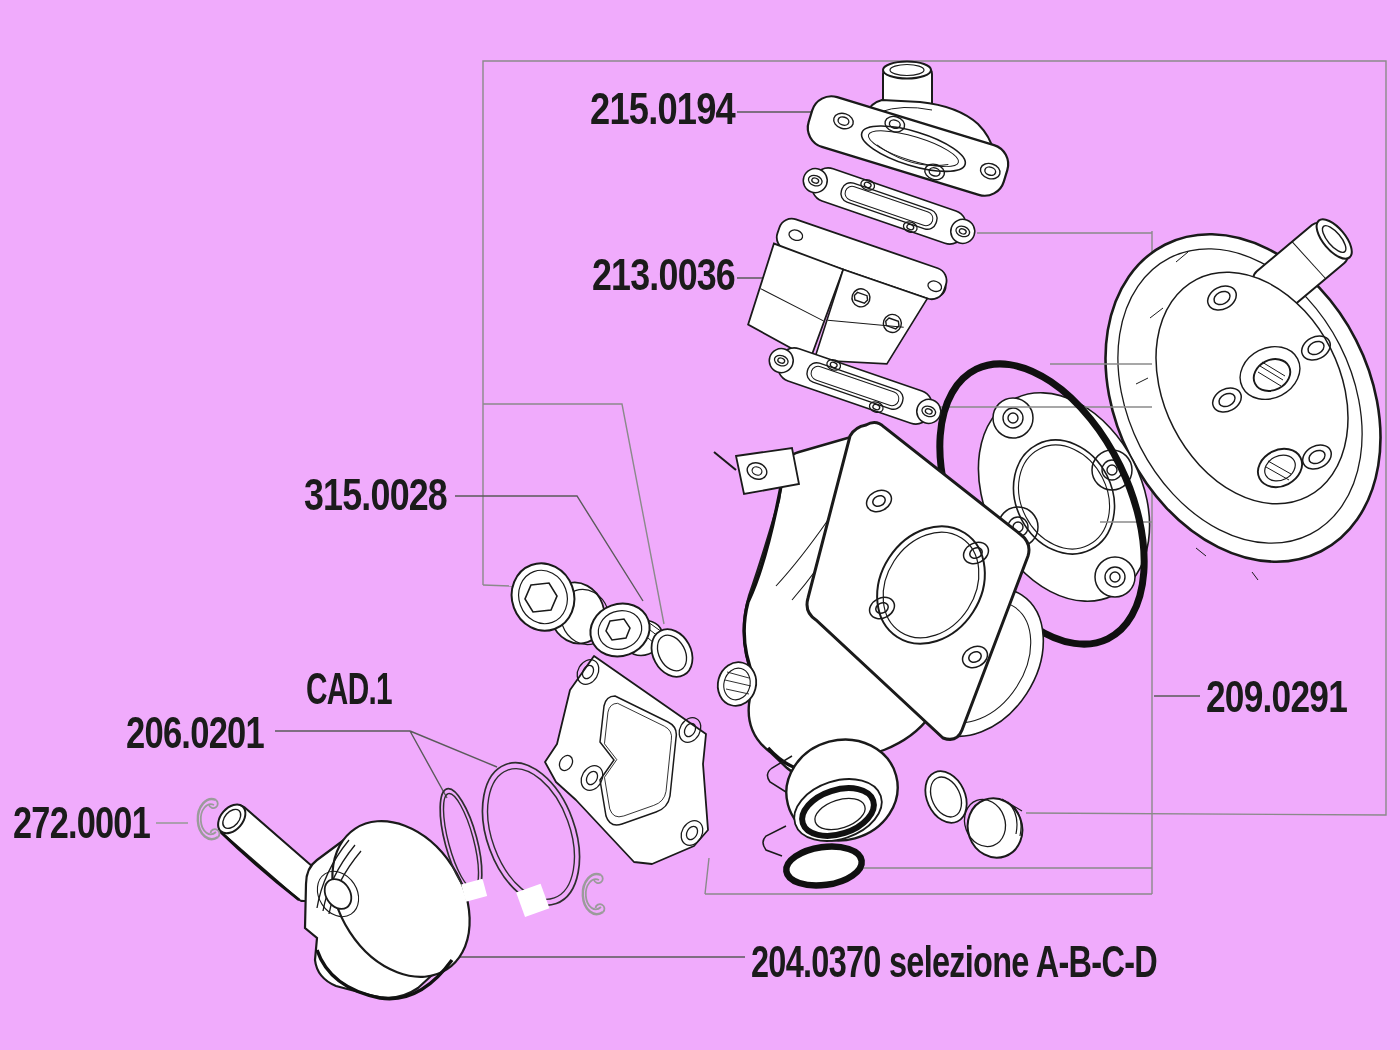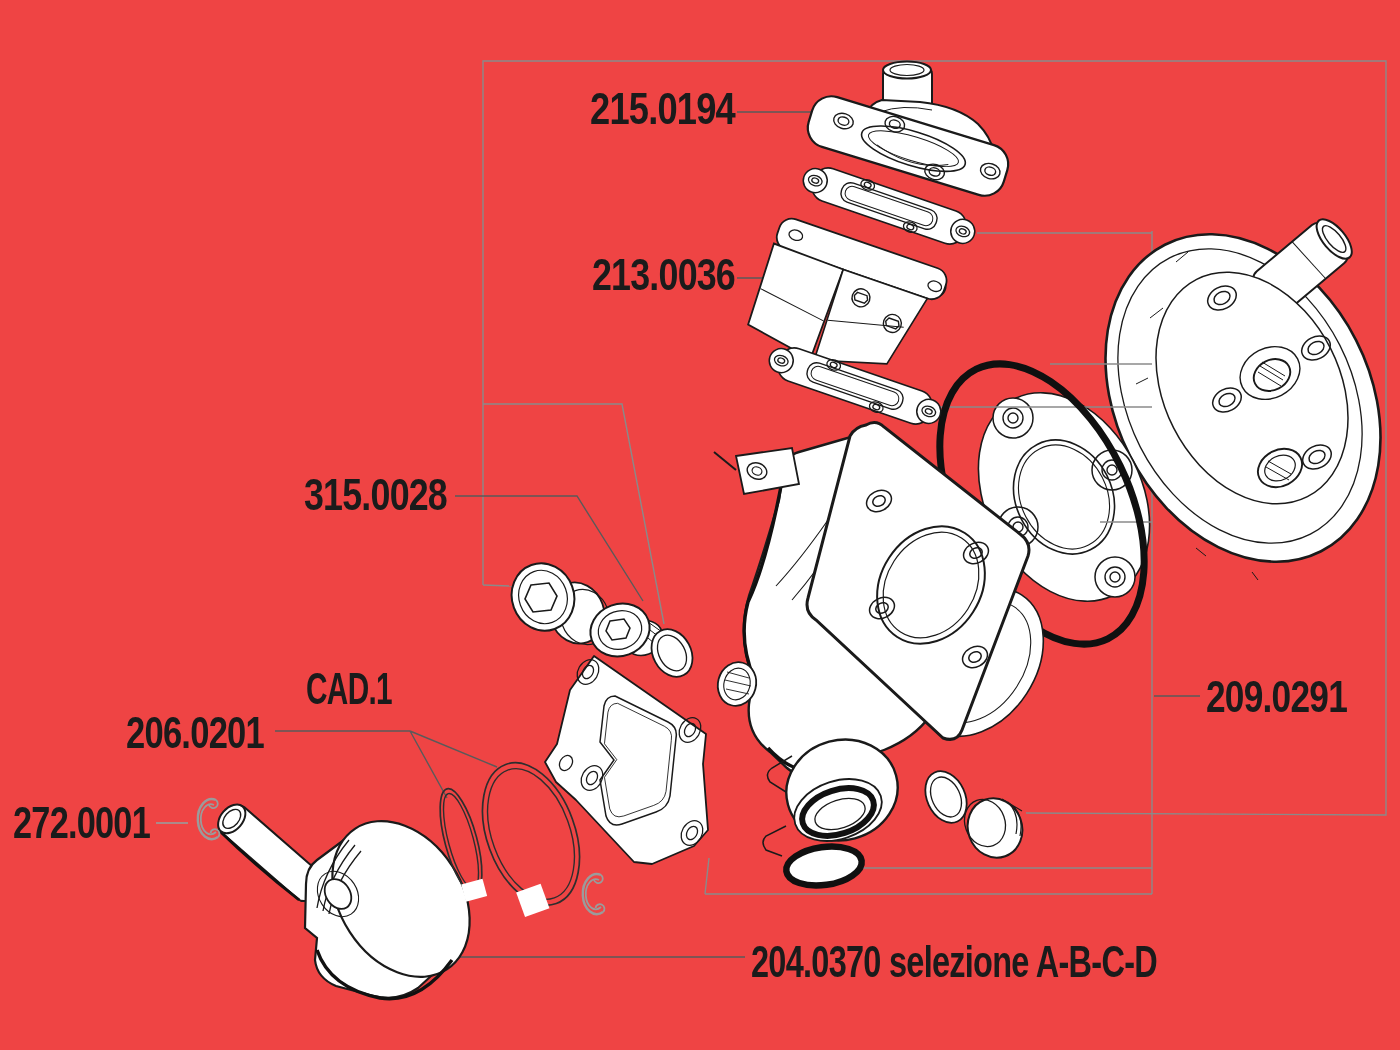--- a/index.html
+++ b/index.html
@@ -1,16 +1,16 @@
 <!DOCTYPE html>
 <html><head>
 <meta charset="utf-8">
 <style>
   html,body{margin:0;padding:0;background:#ffffff;}
-  .stage{position:relative;width:1400px;height:1050px;background:#ef4444;overflow:hidden;}
+  .stage{position:relative;width:1400px;height:1050px;background:#f0abfc;overflow:hidden;}
   svg{display:block;}
   text.plabel{font-family:"Liberation Sans","DejaVu Sans",sans-serif;font-weight:bold;fill:#1b1b1b;letter-spacing:-1px;}
 </style>
 </head>
 <body>
 
 <div class="stage">
 <svg width="1400" height="1050" viewBox="0 0 1400 1050" xmlns="http://www.w3.org/2000/svg">
 
   <g stroke="#8a8a8a" stroke-width="1.4" fill="none">

